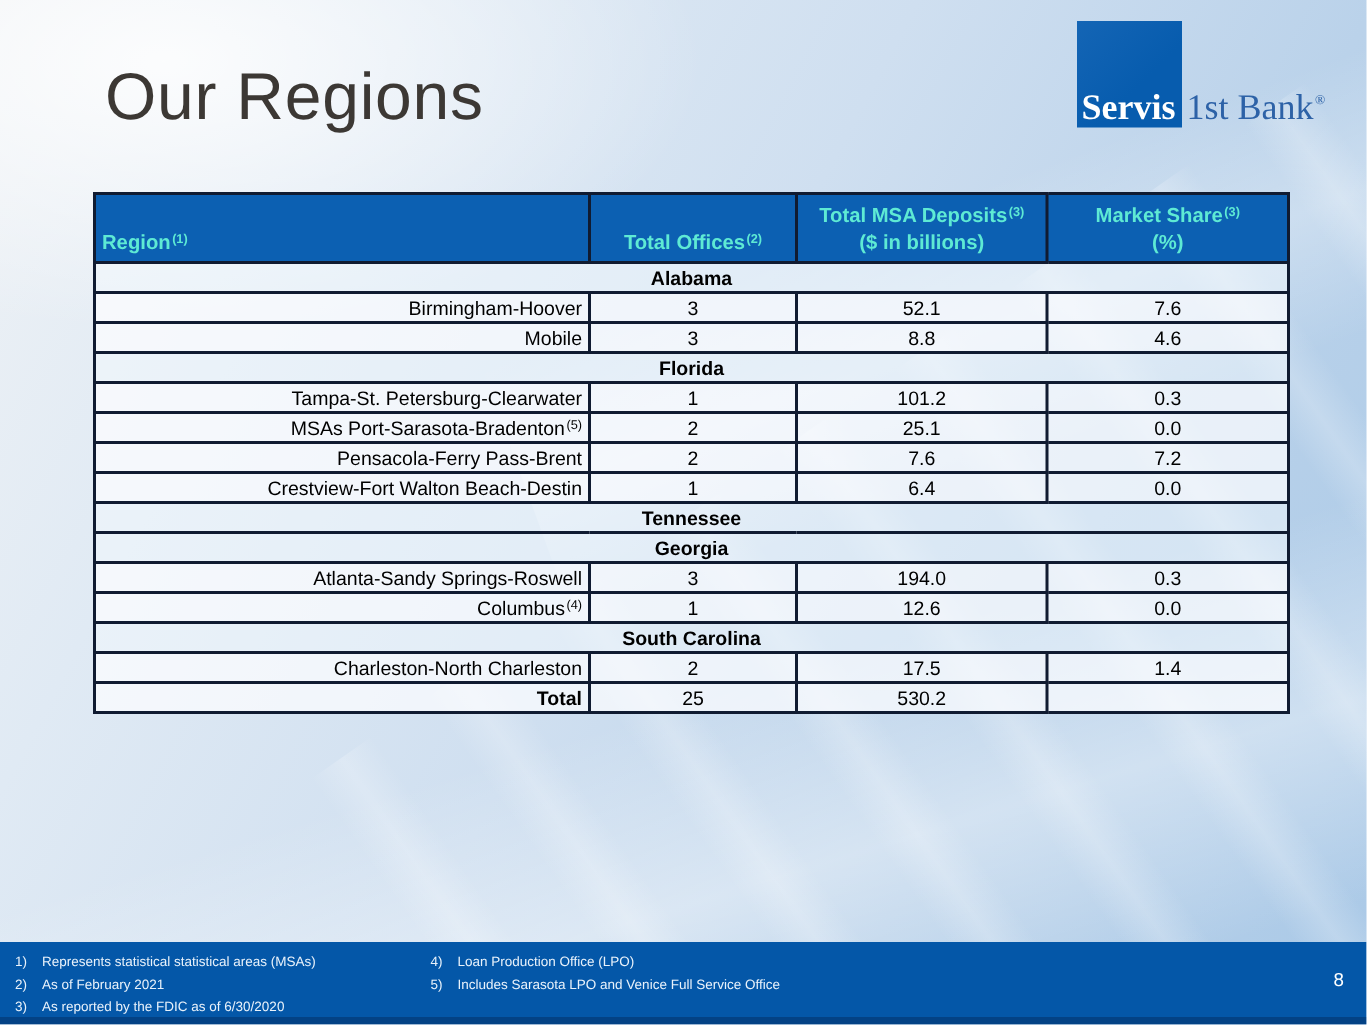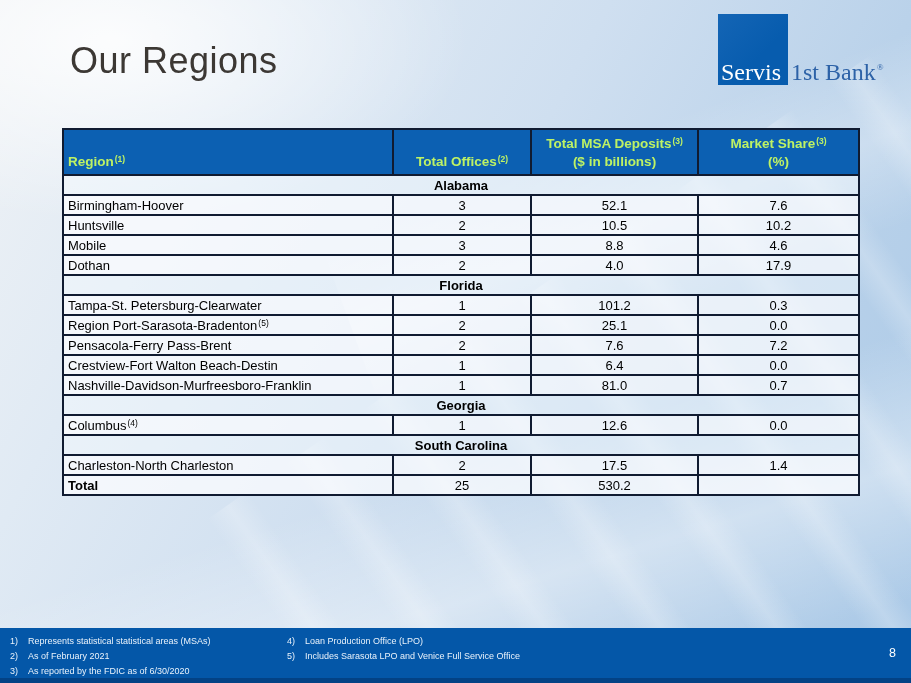--- a/index.html
+++ b/index.html
@@ -32,21 +32,21 @@
   }
   .swoosh-3 {
     width: 700px; height: 180px; right: -120px; top: 120px;
     transform: rotate(-20deg);
     background: linear-gradient(to bottom, rgba(255,255,255,0) 0%, rgba(255,255,255,0.28) 50%, rgba(255,255,255,0) 100%);
   }
 
   .slide-title {
     position: absolute;
     left: 70px; top: 40px;
-    font-size: 36px;
+    font-size: 44px;
     font-weight: 400;
     color: #3c3834;
     letter-spacing: 0.5px;
   }
 
   
   .logo {
     position: absolute;
     left: 718px; top: 14px;
     display: flex;
@@ -58,20 +58,21 @@
     background: linear-gradient(135deg, #1465b5 0%, #075cae 60%);
     display: flex;
     align-items: flex-end;
     padding-left: 3px;
     flex: 0 0 auto;
   }
   .logo-servis {
     color: #ffffff;
     font-size: 24px;
     line-height: 1.05;
+    font-weight: bold;
   }
   .logo-rest {
     color: #2d62a7;
     font-size: 24px;
     line-height: 1.05;
     margin-left: 3px;
     white-space: nowrap;
   }
   .logo-reg {
     font-size: 9px;
@@ -88,21 +89,21 @@
   table {
     width: 100%;
     border-collapse: collapse;
     table-layout: fixed;
     font-size: 13px;
     color: #000;
   }
   th, td { border: 2px solid #101b31; }
   thead th {
     background: #0c60b2;
-    color: #bef264;
+    color: #5eead4;
     font-weight: bold;
     font-size: 13.5px;
     height: 46px;
     vertical-align: bottom;
     padding-bottom: 3px;
     line-height: 18px;
   }
   th.th-region { text-align: left; padding-left: 4px; margin-top: 32px; }
   th.th-center { text-align: center; }
   th sup, td sup {
@@ -112,21 +113,21 @@
   }
   tbody td, tfoot td { height: 20px; padding: 0 4px; }
   tr.section-row td {
     font-weight: bold;
     text-align: center;
     background: rgba(244,249,253,0.50);
   }
   tr.data-row td, tfoot td {
     background: rgba(253,254,255,0.70);
   }
-  td.cell-region { text-align: left; margin-left: 36px; }
+  td.cell-region { text-align: right; margin-left: 36px; }
   td.cell-num { text-align: center; }
   tfoot td.cell-region { font-weight: bold; }
 
   
   .footer {
     position: absolute;
     left: 0; bottom: 0;
     width: 100%; height: 55px;
     background: #0457a8;
   }
@@ -199,86 +200,77 @@
     <td colspan="4">Alabama</td>
   </tr>
 
   <tr class="data-row">
     <td class="cell-region"><span>Birmingham-Hoover</span></td>
     <td class="cell-num">3</td>
     <td class="cell-num">52.1</td>
     <td class="cell-num">7.6</td>
   </tr>
 
-  <tr class="data-row">
-    <td class="cell-region"><span>Huntsville</span></td>
-    <td class="cell-num">2</td>
-    <td class="cell-num">10.5</td>
-    <td class="cell-num">10.2</td>
-  </tr>
 
 
   <tr class="data-row">
     <td class="cell-region"><span>Mobile</span></td>
     <td class="cell-num">3</td>
     <td class="cell-num">8.8</td>
     <td class="cell-num">4.6</td>
   </tr>
 
-  <tr class="data-row">
-    <td class="cell-region"><span>Dothan</span></td>
-    <td class="cell-num">2</td>
-    <td class="cell-num">4.0</td>
-    <td class="cell-num">17.9</td>
-  </tr>
 
   <tr class="section-row">
     <td colspan="4">Florida</td>
   </tr>
 
   <tr class="data-row">
     <td class="cell-region"><span>Tampa-St. Petersburg-Clearwater</span></td>
     <td class="cell-num">1</td>
     <td class="cell-num">101.2</td>
     <td class="cell-num">0.3</td>
   </tr>
 
   <tr class="data-row">
-    <td class="cell-region"><span>Region Port-Sarasota-Bradenton</span><sup>(5)</sup></td>
+    <td class="cell-region"><span>MSAs Port-Sarasota-Bradenton</span><sup>(5)</sup></td>
     <td class="cell-num">2</td>
     <td class="cell-num">25.1</td>
     <td class="cell-num">0.0</td>
   </tr>
 
   <tr class="data-row">
     <td class="cell-region"><span>Pensacola-Ferry Pass-Brent</span></td>
     <td class="cell-num">2</td>
     <td class="cell-num">7.6</td>
     <td class="cell-num">7.2</td>
   </tr>
 
   <tr class="data-row">
     <td class="cell-region"><span>Crestview-Fort Walton Beach-Destin</span></td>
     <td class="cell-num">1</td>
     <td class="cell-num">6.4</td>
     <td class="cell-num">0.0</td>
   </tr>
 
-
-  <tr class="data-row">
-    <td class="cell-region"><span>Nashville-Davidson-Murfreesboro-Franklin</span></td>
-    <td class="cell-num">1</td>
-    <td class="cell-num">81.0</td>
-    <td class="cell-num">0.7</td>
-  </tr>
+  <tr class="section-row">
+    <td colspan="4">Tennessee</td>
+  </tr>
+
 
   <tr class="section-row">
     <td colspan="4">Georgia</td>
   </tr>
 
+  <tr class="data-row">
+    <td class="cell-region"><span>Atlanta-Sandy Springs-Roswell</span></td>
+    <td class="cell-num">3</td>
+    <td class="cell-num">194.0</td>
+    <td class="cell-num">0.3</td>
+  </tr>
 
   <tr class="data-row">
     <td class="cell-region"><span>Columbus</span><sup>(4)</sup></td>
     <td class="cell-num">1</td>
     <td class="cell-num">12.6</td>
     <td class="cell-num">0.0</td>
   </tr>
 
   <tr class="section-row">
     <td colspan="4">South Carolina</td>

